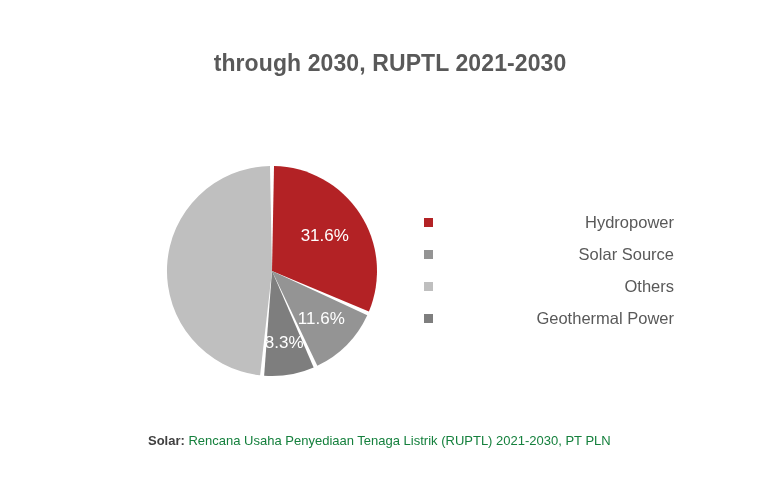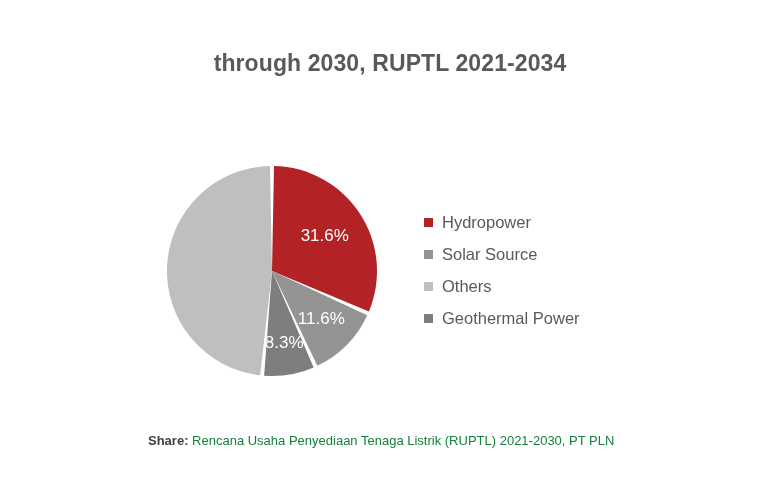--- a/index.html
+++ b/index.html
@@ -62,20 +62,21 @@
   .legend {
     position: absolute;
     left: 424px;
     top: 206px;
     width: 250px;
   }
   .legend-row {
     display: flex;
     align-items: center;
     height: 32px;
+    justify-content: space-between;
   }
   .legend-marker {
     width: 9px;
     height: 9px;
     flex: 0 0 9px;
     margin-right: 9px;
     display: inline-block;
   }
   .legend-label {
     font-size: 16.5px;
@@ -99,21 +100,21 @@
     color: #404040;
   }
   .source-text { color: #15803d; }
 </style>
 </head>
 <body>
 
 <div class="canvas">
 
   <div class="chart-title">
-    <span class="line">through 2030, RUPTL 2021-2034</span>
+    <span class="line">through 2030, RUPTL 2021-2030</span>
   </div>
 
   <div class="pie-wrap">
     <svg class="pie-svg" viewBox="0 0 210 210">
       <g>
         <path d="M 105 105 L 107.02 0.02 A 105 105 0 0 1 201.89 145.45 Z" fill="#B32225"></path>
         <path d="M 105 105 L 200.27 149.14 A 105 105 0 0 1 150.34 199.71 Z" fill="#949494"></path>
         <path d="M 105 105 L 146.67 201.38 A 105 105 0 0 1 97.13 209.70 Z" fill="#7E7E7E"></path>
         <path d="M 105 105 L 93.11 209.33 A 105 105 0 0 1 102.98 0.02 Z" fill="#BFBFBF"></path>
       </g>
@@ -138,16 +139,16 @@
       <span class="legend-marker" style="background: rgb(191, 191, 191);"></span>
       <span class="legend-label">Others</span>
     </div>
     <div class="legend-row">
       <span class="legend-marker" style="background: rgb(126, 126, 126);"></span>
       <span class="legend-label">Geothermal Power</span>
     </div>
   </div>
 
   <div class="source">
-    <span class="source-label">Share:</span><span class="source-text"> Rencana Usaha Penyediaan Tenaga Listrik (RUPTL) 2021-2030, PT PLN</span>
+    <span class="source-label">Solar:</span><span class="source-text"> Rencana Usaha Penyediaan Tenaga Listrik (RUPTL) 2021-2030, PT PLN</span>
   </div>
 
 </div>
 
 </body></html>

